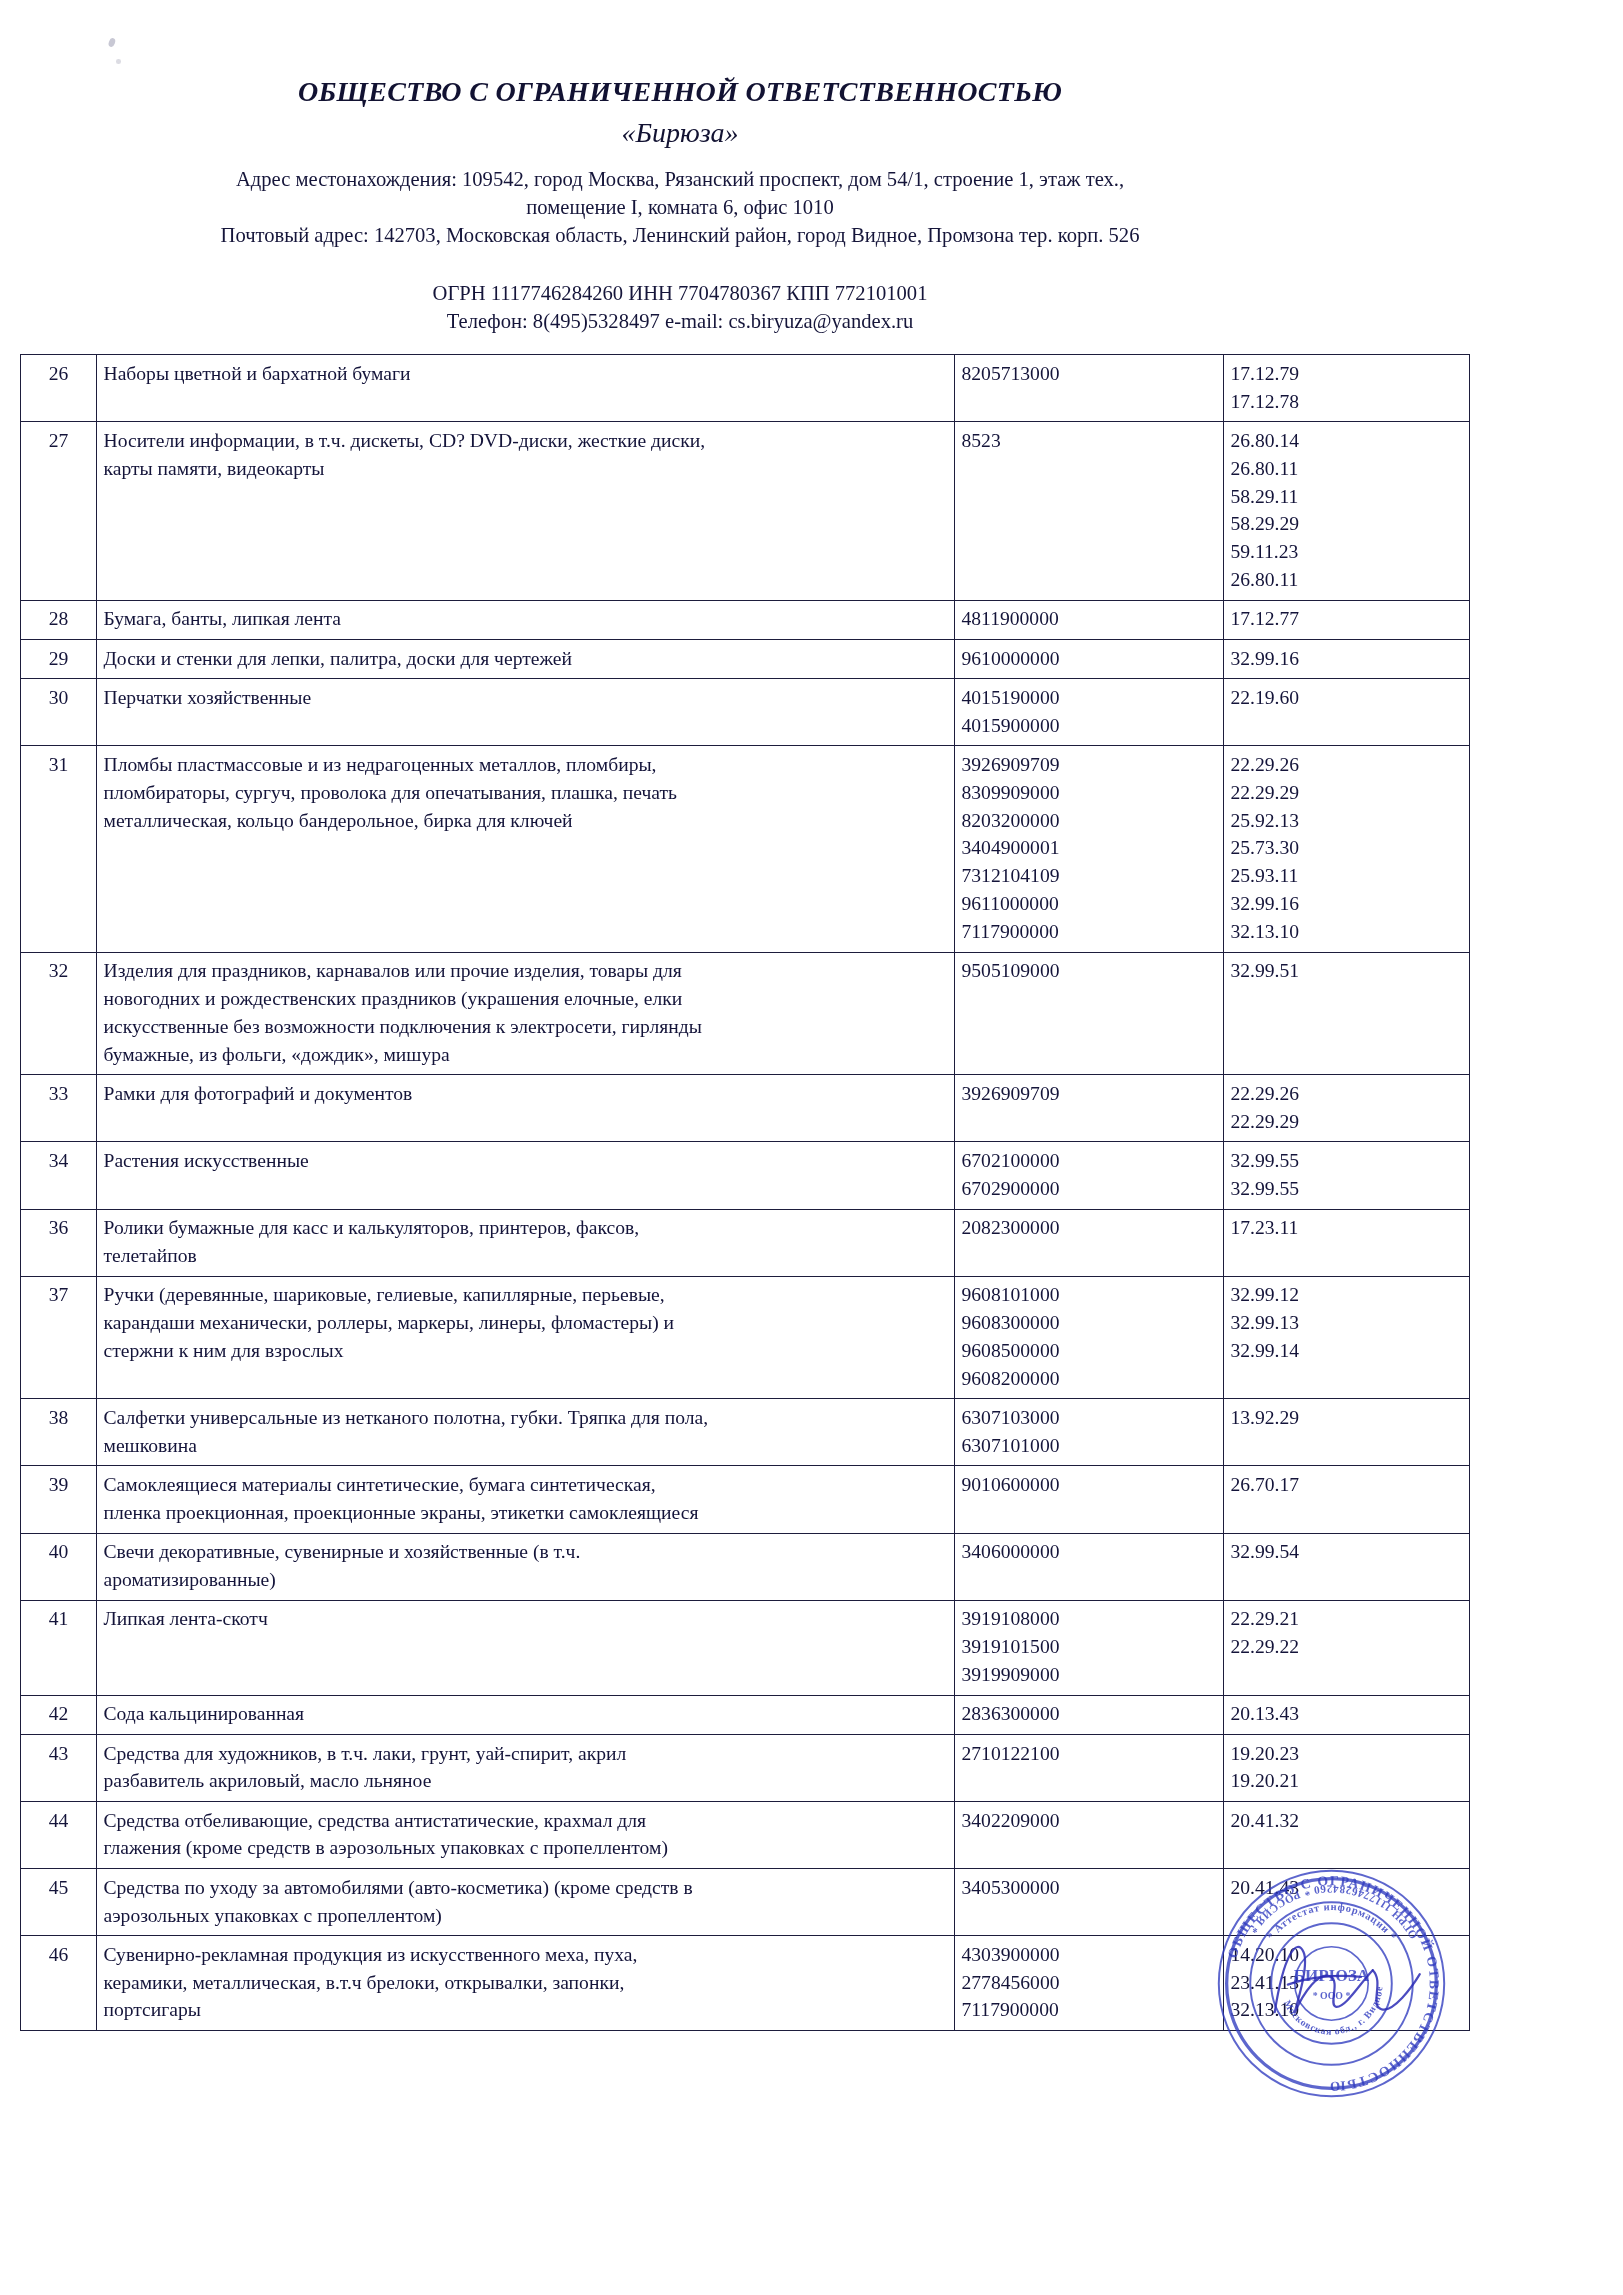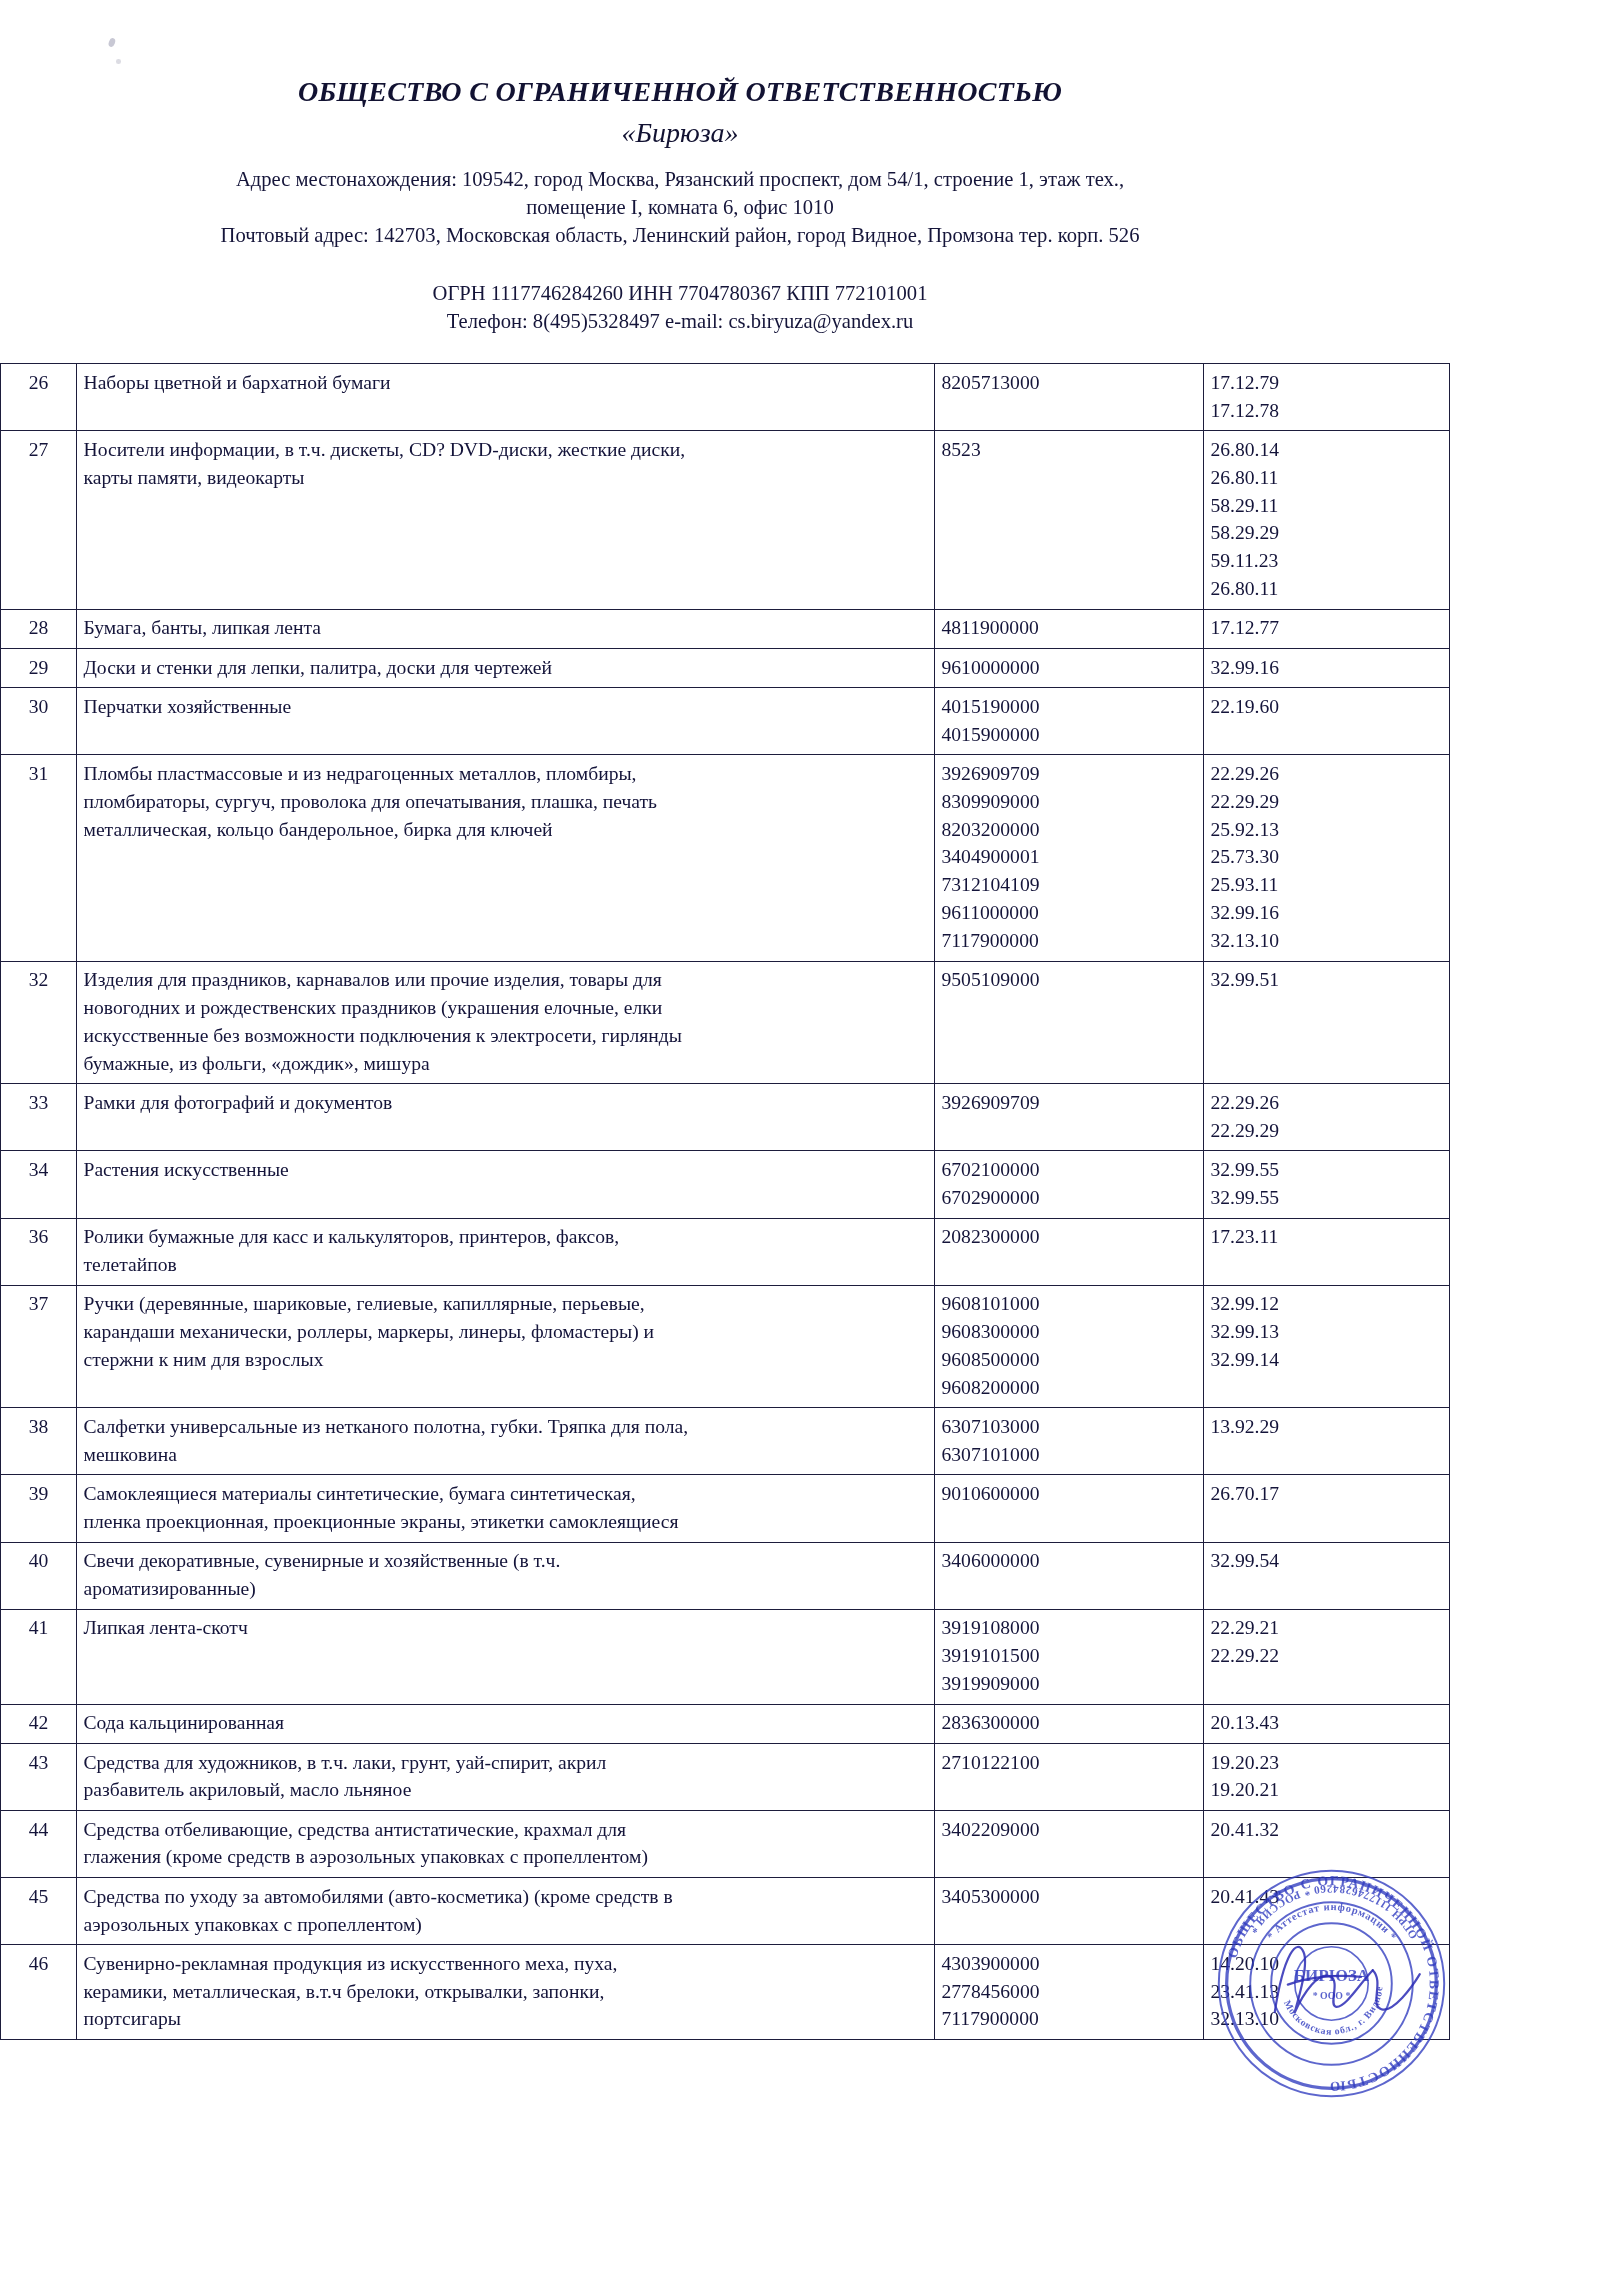--- a/index.html
+++ b/index.html
@@ -54,22 +54,23 @@
     margin: 0 auto;
   }
   .reg-block {
     margin-top: 29px;
     font-size: 20.6px;
     line-height: 1.4;
     color: #15153a;
   }
   
   .tbl-wrap {
-    margin: 27px auto 0 auto;
+    margin: 18px auto 0 auto;
     width: 1393px;
+    padding-left: 20px;
   }
   table.goods {
     border-collapse: collapse;
     width: 100%;
     table-layout: fixed;
   }
   table.goods td {
     border: 1.3px solid #1d1d3c;
     vertical-align: top;
     font-size: 19.6px;

